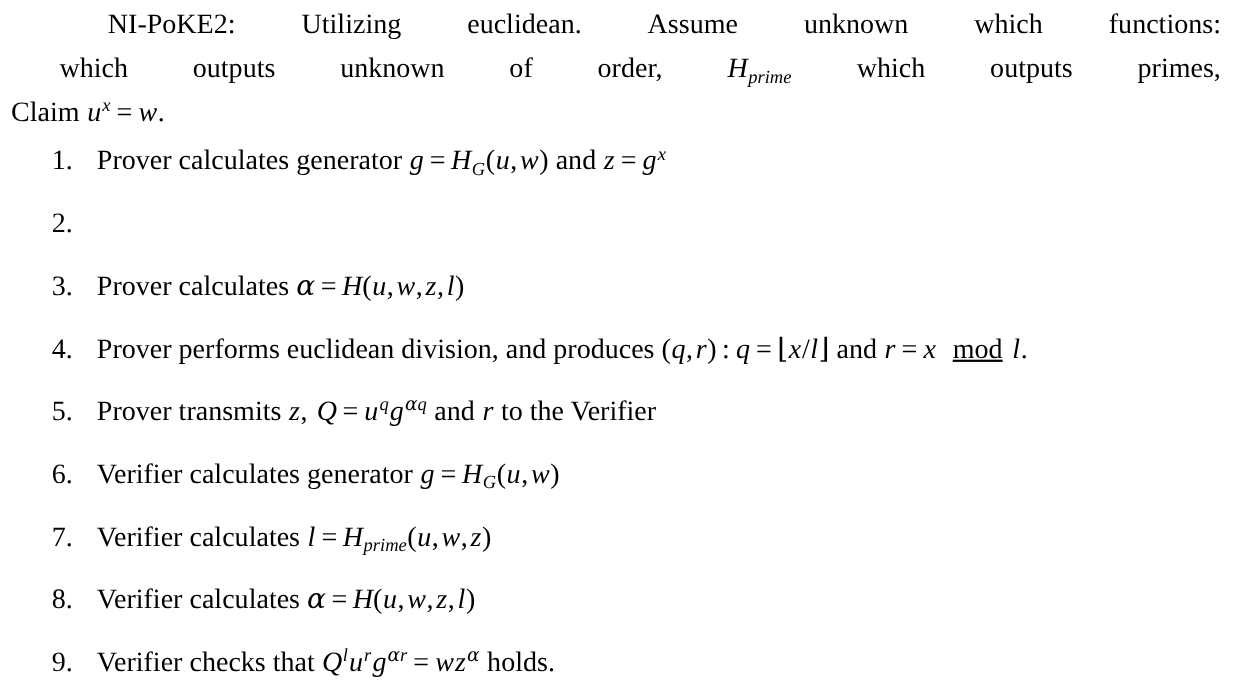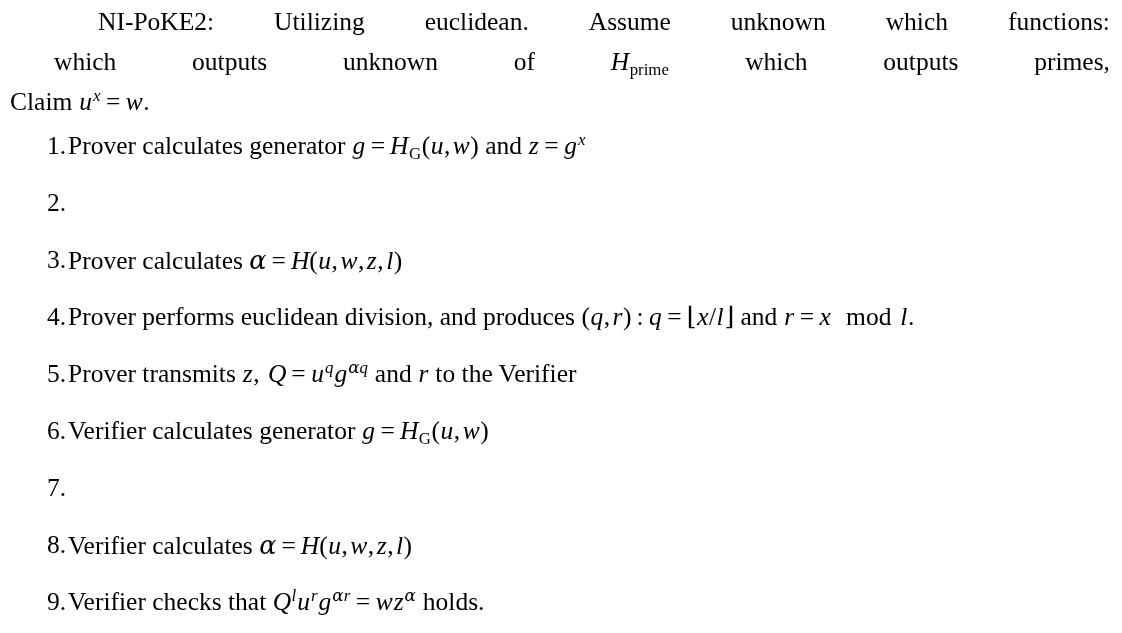--- a/index.html
+++ b/index.html
@@ -65,37 +65,38 @@
   }
   .step-num {
     position: absolute;
     left: 47px;
     top: 0;
     width: 30px;
     text-align: left;
   }
   .step-body {
     position: absolute;
-    left: 68px;
+    left: 88px;
     top: 0;
   }
 
   
   .mi {           
     font-family: "Liberation Serif", "DejaVu Serif", serif;
     font-style: italic;
     padding: 0 0.5px;
   }
   .mu {           
     font-family: "Liberation Serif", "DejaVu Serif", serif;
     font-style: italic;
   }
   .mop {          
     font-style: normal;
     padding: 0 2px;
+    text-decoration: underline;
   }
   .mrel {         
     font-style: normal;
     padding: 0 5px;
   }
   .mpunc {
     font-style: normal;
     padding-right: 2px;
   }
   .mparen {
@@ -104,20 +105,21 @@
   sup.sp {
     font-size: 0.66em;
     vertical-align: 0.55em;
     font-style: italic;
     line-height: 0;
     padding: 0 0.5px;
   }
   sub.sb {
     font-size: 0.66em;
     vertical-align: -0.28em;
+    font-style: italic;
     line-height: 0;
     padding: 0 0.5px;
     margin-top: 15px;
   }
   .greek {
     font-style: italic;
     font-family: "DejaVu Serif", "Liberation Serif", serif;
   }
   .nb { white-space: pre; }
 </style>
@@ -136,20 +138,21 @@
         <span>unknown</span>
         <span>which</span>
         <span>functions:</span>
       </span>
 
     <span class="ln just">
         <span>which</span>
         <span>outputs</span>
         <span>unknown</span>
         <span>of</span>
+        <span>order,</span>
         <span><span class="mu">H</span><sub class="sb">prime</sub></span>
         <span>which</span>
         <span>outputs</span>
         <span>primes,</span>
       </span>
 
     <span class="ln" style="text-indent:0"><span>Claim</span><span class="nb"> </span><span><span class="mi">u</span><sup class="sp">x</sup><span class="mrel">=</span><span class="mi">w</span><span class="mpunc">.</span></span></span>
   </div>
 
   <div class="steps">
@@ -178,20 +181,21 @@
       <span class="step-body"><span>Prover transmits</span><span class="nb"> </span><span class="mi">z</span><span class="mpunc">,</span><span class="nb"> </span><span class="mu">Q</span><span class="mrel">=</span><span class="mi">u</span><sup class="sp">q</sup><span class="mi">g</span><sup class="sp"><span class="greek">α</span><span>q</span></sup><span class="nb"> </span><span>and</span><span class="nb"> </span><span class="mi">r</span><span class="nb"> </span><span>to the Verifier</span></span>
     </div>
 
     <div class="step">
       <span class="step-num">6.</span>
       <span class="step-body"><span>Verifier calculates generator</span><span class="nb"> </span><span class="mi">g</span><span class="mrel">=</span><span class="mu">H</span><sub class="sb">G</sub><span class="mparen">(</span><span class="mi">u</span><span class="mpunc">,</span><span class="mi">w</span><span class="mparen">)</span></span>
     </div>
 
     <div class="step">
       <span class="step-num">7.</span>
+      <span class="step-body"><span>Verifier calculates</span><span class="nb"> </span><span class="mi">l</span><span class="mrel">=</span><span class="mu">H</span><sub class="sb">prime</sub><span class="mparen">(</span><span class="mi">u</span><span class="mpunc">,</span><span class="mi">w</span><span class="mpunc">,</span><span class="mi">z</span><span class="mparen">)</span></span>
     </div>
 
     <div class="step">
       <span class="step-num">8.</span>
       <span class="step-body"><span>Verifier calculates</span><span class="nb"> </span><span class="greek">α</span><span class="mrel">=</span><span class="mu">H</span><span class="mparen">(</span><span class="mi">u</span><span class="mpunc">,</span><span class="mi">w</span><span class="mpunc">,</span><span class="mi">z</span><span class="mpunc">,</span><span class="mi">l</span><span class="mparen">)</span></span>
     </div>
 
     <div class="step">
       <span class="step-num">9.</span>
       <span class="step-body"><span>Verifier checks that</span><span class="nb"> </span><span class="mu">Q</span><sup class="sp">l</sup><span class="mi">u</span><sup class="sp">r</sup><span class="mi">g</span><sup class="sp"><span class="greek">α</span><span>r</span></sup><span class="mrel">=</span><span class="mi">w</span><span class="mi">z</span><sup class="sp"><span class="greek">α</span></sup><span class="nb"> </span><span>holds.</span></span>

